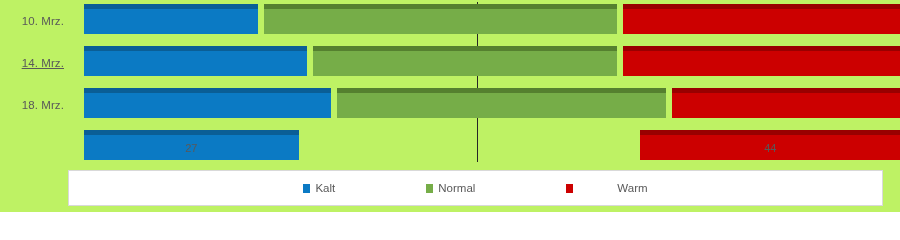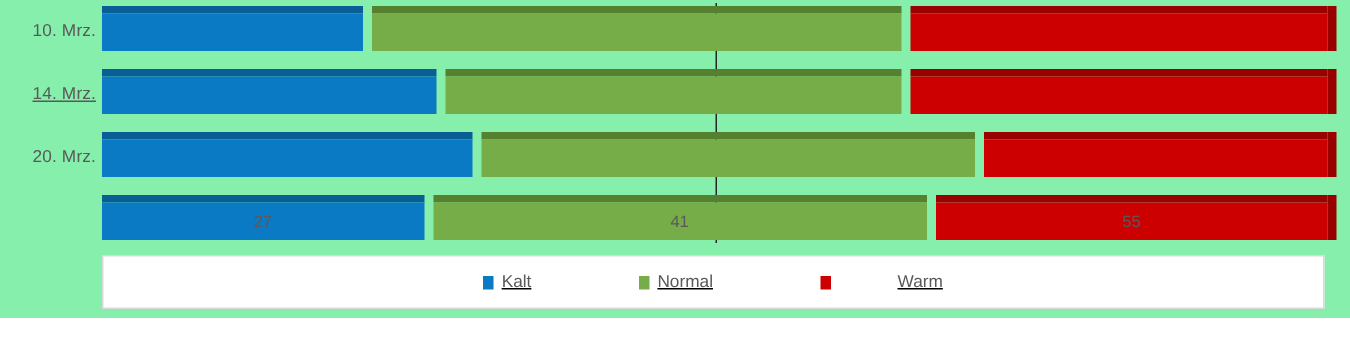--- a/index.html
+++ b/index.html
@@ -11,21 +11,21 @@
     height: 212px;
     background: #ffffff;
     font-family: "Liberation Sans", sans-serif;
     overflow: hidden;
   }
 
   .chart-root {
     position: relative;
     width: 900px;
     height: 212px;
-    background: #86efac;
+    background: #bef264;
   }
 
   
   .ylabels {
     position: absolute;
     left: 0;
     top: 0;
     width: 64px;
     height: 168px;
   }
@@ -54,21 +54,21 @@
     position: absolute;
     top: 2px;
     bottom: 6px;
     width: 1px;
     background: #262626;
     z-index: 6;
   }
 
   .bar-row {
     position: absolute;
-    left: 0;
+    left: 16px;
     width: 100%;
     border-radius: 10px;
   }
 
   .seg {
     position: absolute;
     top: 0;
     height: 100%;
     box-sizing: border-box;
   }
@@ -130,22 +130,21 @@
     left: 68px;
     top: 170px;
     width: 815px;
     height: 36px;
     background: #ffffff;
     border: 1px solid #d9d9d9;
     box-sizing: border-box;
     display: flex;
     align-items: center;
     justify-content: center;
-    gap: 72px;
-    text-decoration: underline;
+    gap: 91px;
   }
   .legend-item {
     display: flex;
     align-items: center;
     gap: 5px;
     font-size: 11.5px;
     color: #595959;
   }
   .legend-swatch {
     width: 7px;
@@ -159,21 +158,21 @@
 <div class="chart-root">
 
   <div class="ylabels">
       <div class="ylabel" style="top: 14.5px;">
         <span>10. Mrz.</span>
       </div>
       <div class="ylabel" style="top: 56.5px; text-decoration: underline;">
         <span>14. Mrz.</span>
       </div>
       <div class="ylabel" style="top: 98.5px;">
-        <span>20. Mrz.</span>
+        <span>18. Mrz.</span>
       </div>
     </div>
 
   <div class="plot">
     <div class="bar-row" style="top: 4px; height: 30px;">
         <div class="seg" style="left: 0px; width: 179.74px; z-index: 10;">
           <div class="top" style="background: rgb(10, 94, 150);"></div>
           <div class="face" style="background: rgb(11, 122, 196);"></div>
         </div>
         <div class="seg" style="left: 179.74px; width: 359.48px; z-index: 9;">
@@ -215,30 +214,25 @@
           <div class="face" style="background: rgb(204, 0, 0);"></div>
           <div class="side" style="background: rgb(153, 0, 0);"></div>
         </div>
       </div>
       <div class="bar-row" style="top: 130px; height: 30px;">
         <div class="seg" style="left: 0px; width: 220.59px; z-index: 10;">
           <div class="top" style="background: rgb(10, 94, 150);"></div>
           <div class="face" style="background: rgb(11, 122, 196);"></div>
           <div class="datalabel">27</div>
         </div>
-        <div class="seg" style="left: 220.59px; width: 334.97px; z-index: 9;">
-          <div class="top" style="background: rgb(85, 128, 47);"></div>
-          <div class="face" style="background: rgb(118, 173, 72);"></div>
-          <div class="datalabel">41</div>
-        </div>
         <div class="seg last" style="left: 555.56px; width: 267.44px; z-index: 8;">
           <div class="top" style="background: rgb(153, 0, 0);"></div>
           <div class="face" style="background: rgb(204, 0, 0);"></div>
           <div class="side" style="background: rgb(153, 0, 0);"></div>
-          <div class="datalabel">55</div>
+          <div class="datalabel">44</div>
         </div>
       </div>
       <div class="axis-line" style="left: 408.5px; background: rgb(38, 38, 38);"></div>
   </div>
 
   <div class="legend" style="border-color: rgb(217, 217, 217);">
       <div class="legend-item">
         <span class="legend-swatch" style="background: rgb(11, 122, 196);"></span>
         <span style="color: rgb(89, 89, 89);">Kalt</span>
       </div>

